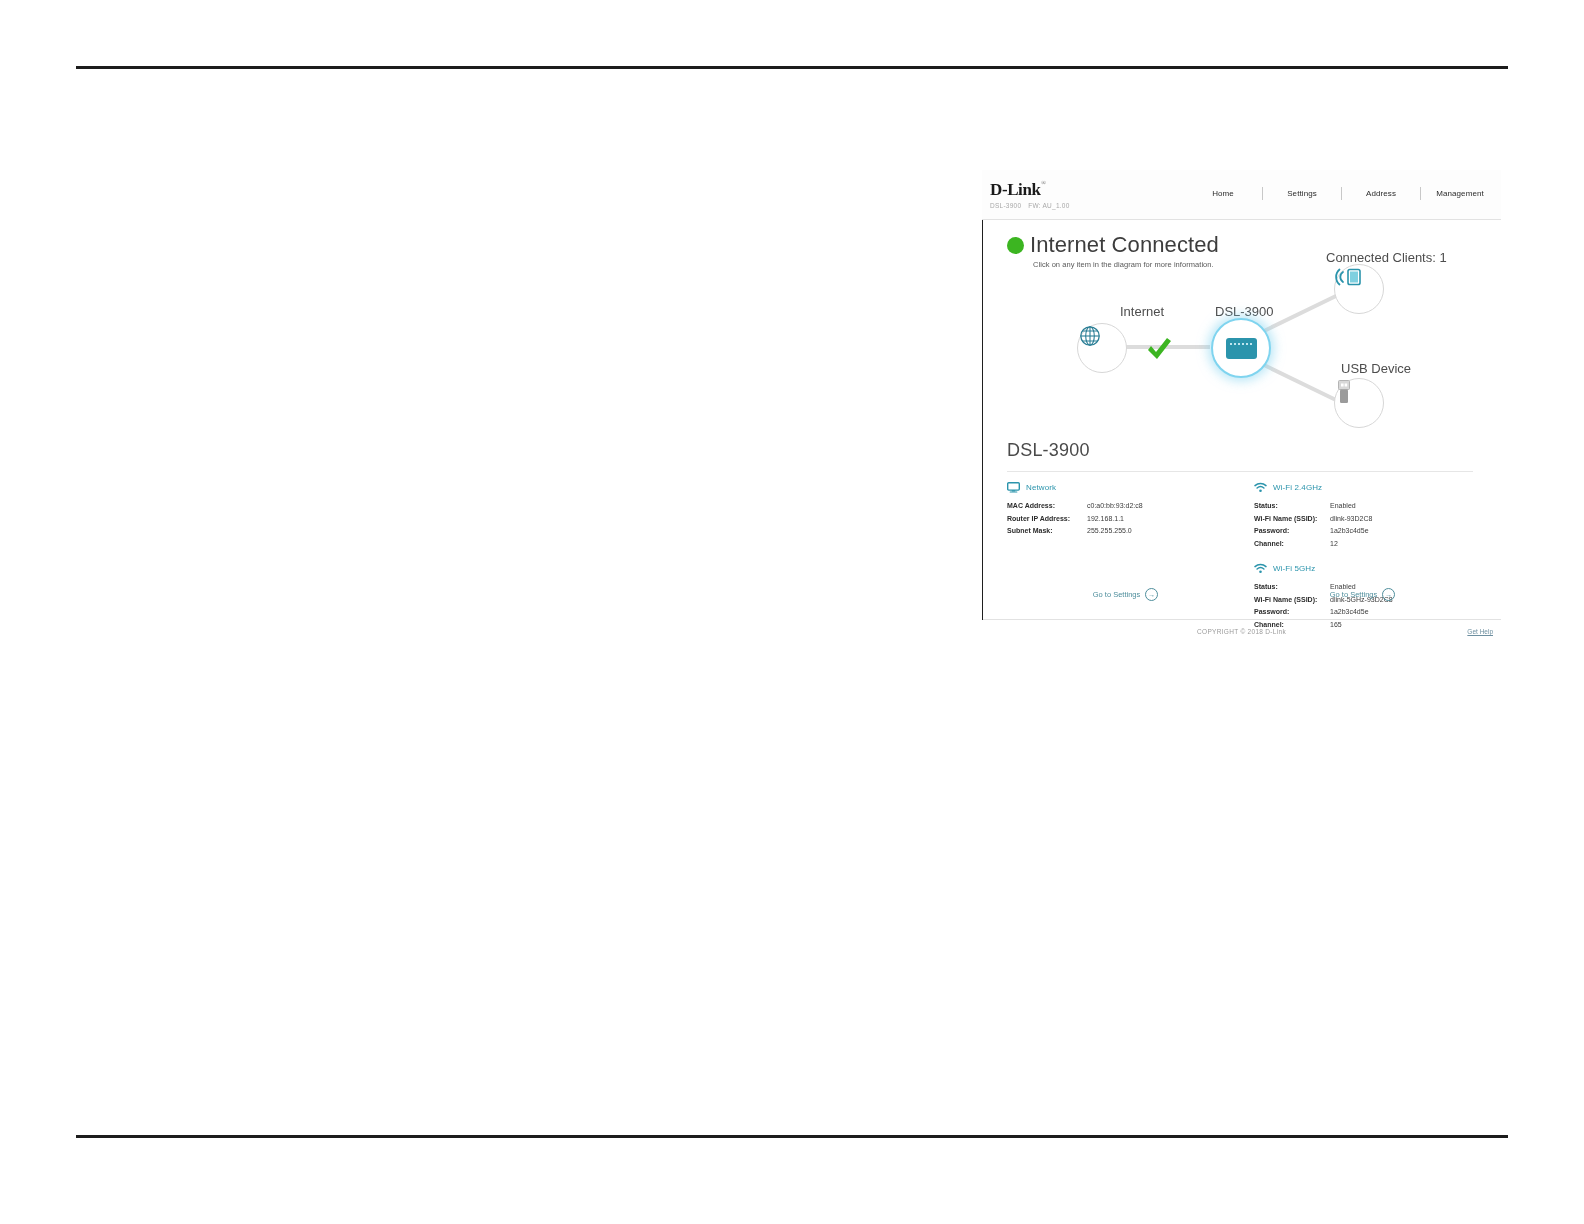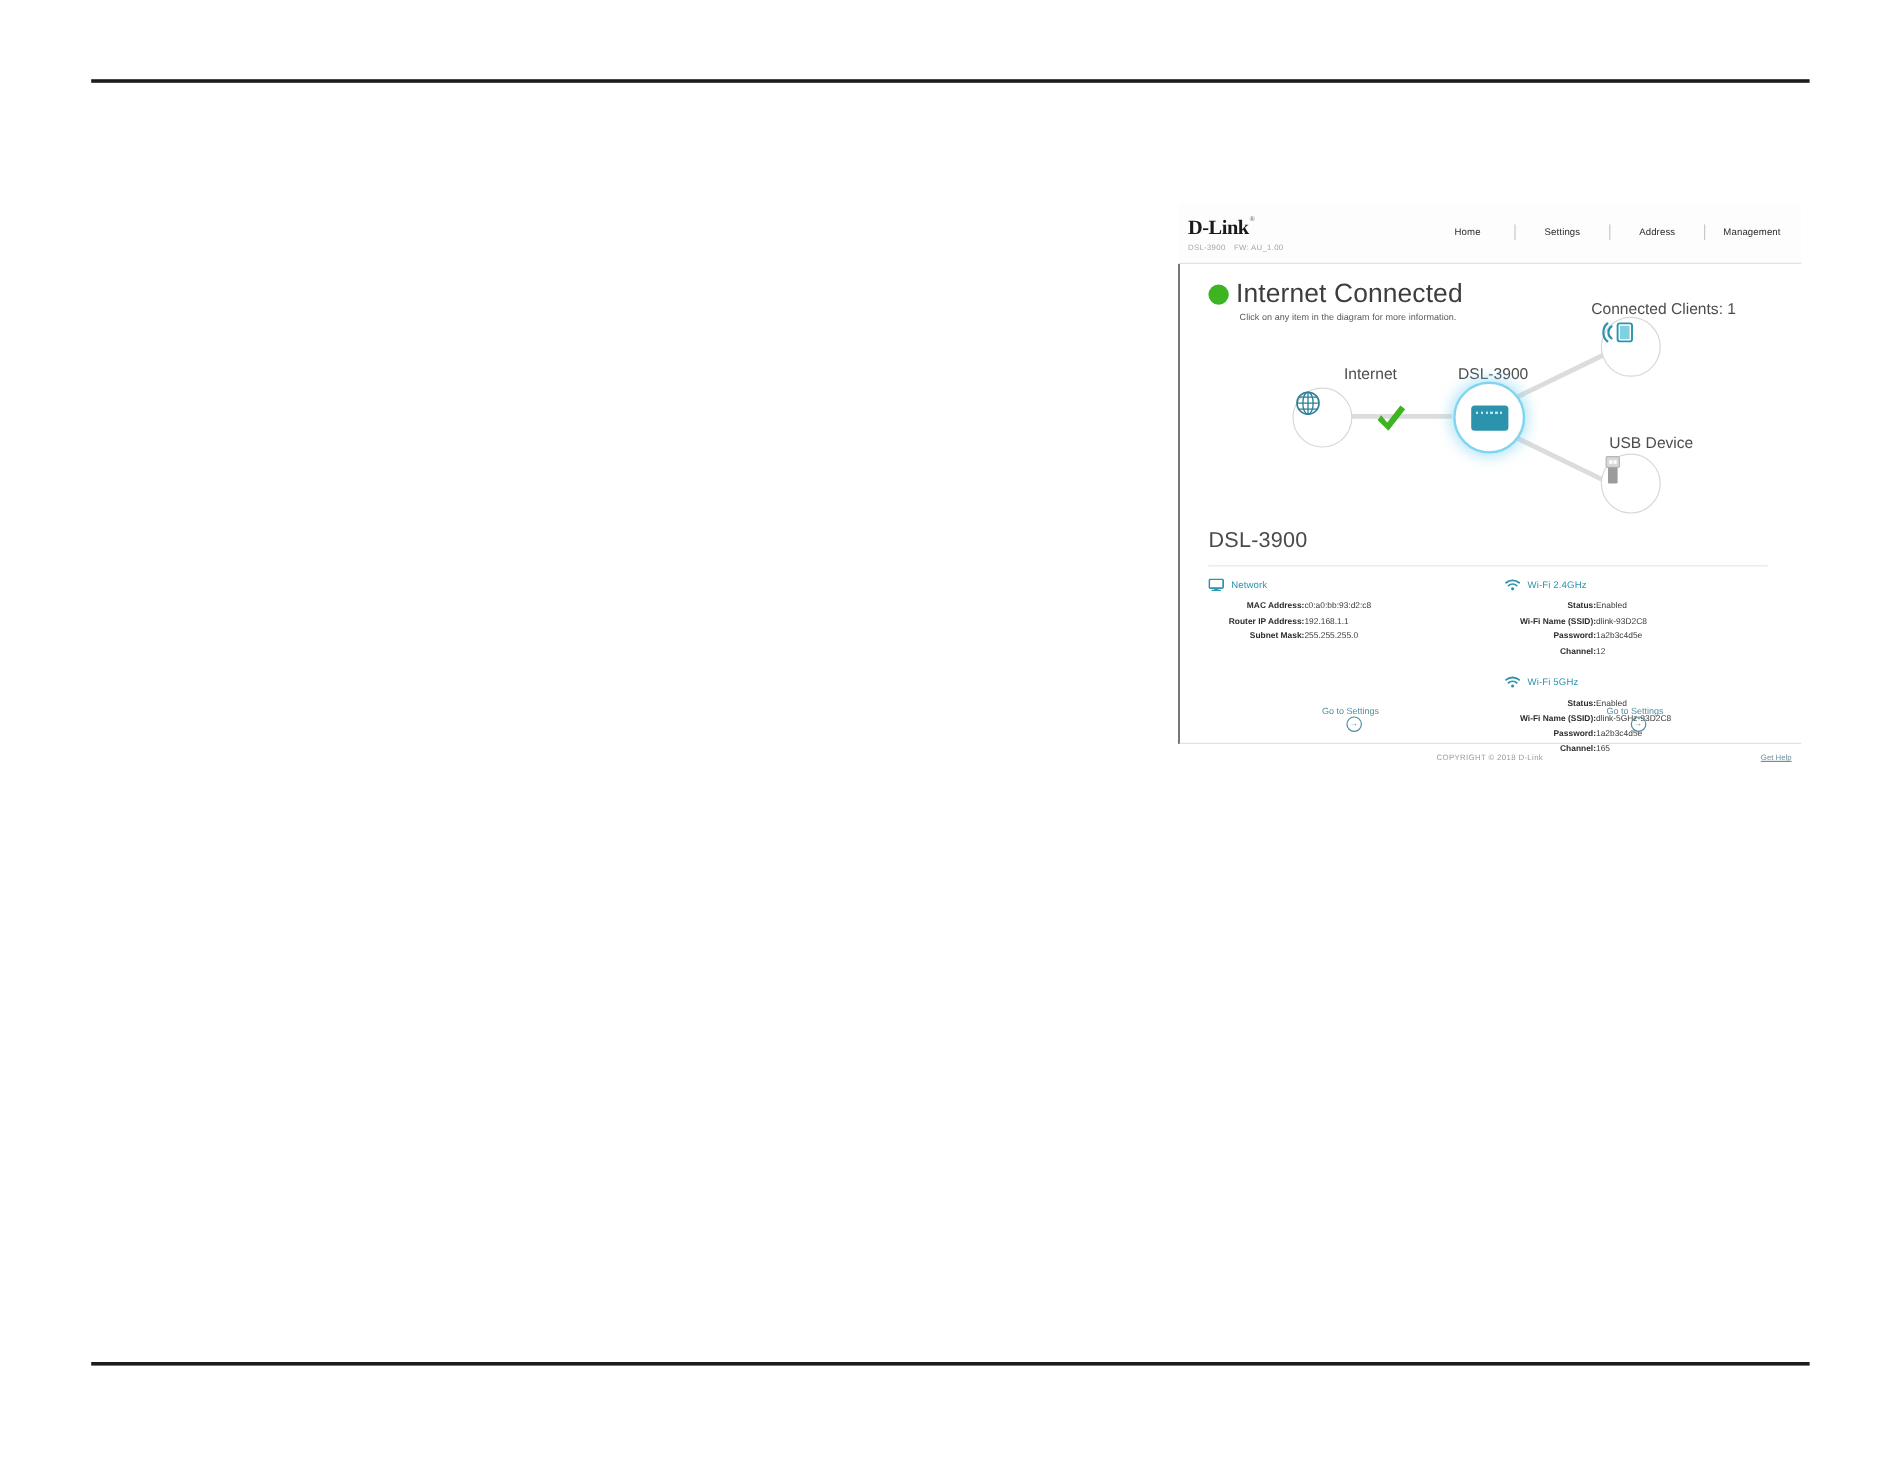--- a/index.html
+++ b/index.html
@@ -218,21 +218,20 @@
     background: #e6e6e6;
   }
 
   
   .info-cols {
     position: absolute;
     left: 24px;
     right: 20px;
     top: 262px;
     display: flex;
-    text-align: right;
   }
   .col { width: 50%; }
   .col-right { padding-left: 20px; }
 
   .info-head {
     display: flex;
     align-items: center;
     margin-bottom: 7px;
   }
   .info-head .ico {
@@ -274,21 +273,20 @@
     top: 368px;
     display: flex;
   }
   .goto-cell { width: 50%; display: flex; justify-content: center; }
   .goto-link {
     display: inline-flex;
     align-items: center;
     font-size: 7.5px;
     color: #4e8e9c;
     cursor: pointer;
-    flex-direction: column;
   }
   .goto-link .arrow {
     width: 11px; height: 11px;
     border: 1px solid #4e8e9c;
     border-radius: 50%;
     margin-left: 5px;
     display: inline-flex;
     align-items: center;
     justify-content: center;
     font-size: 7px;

